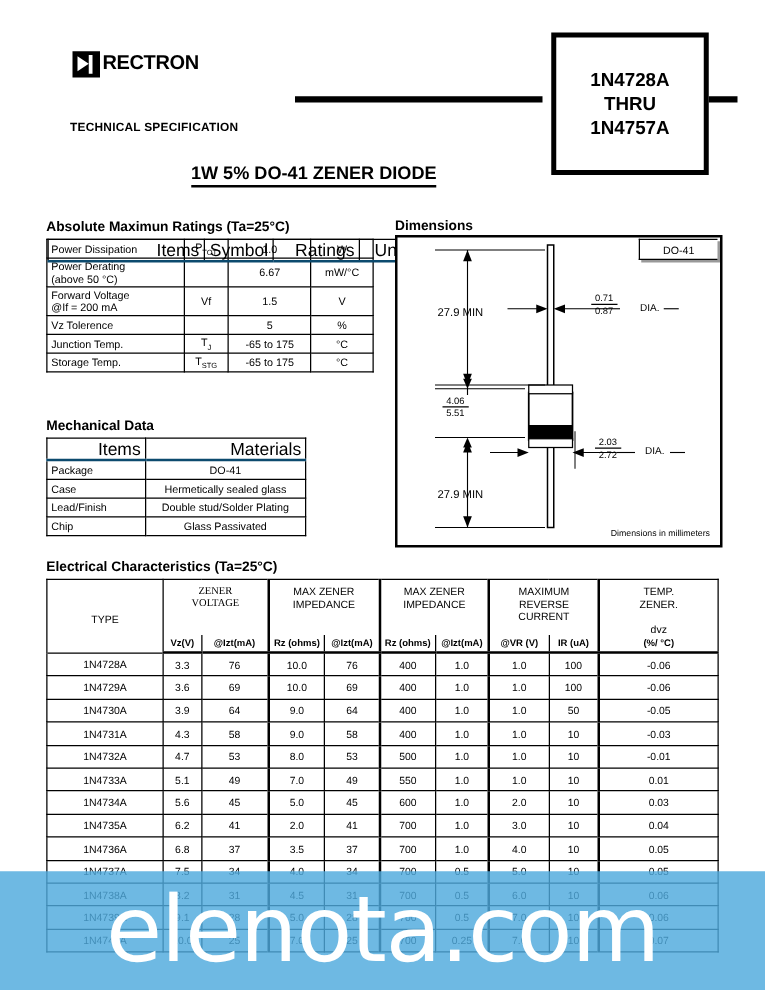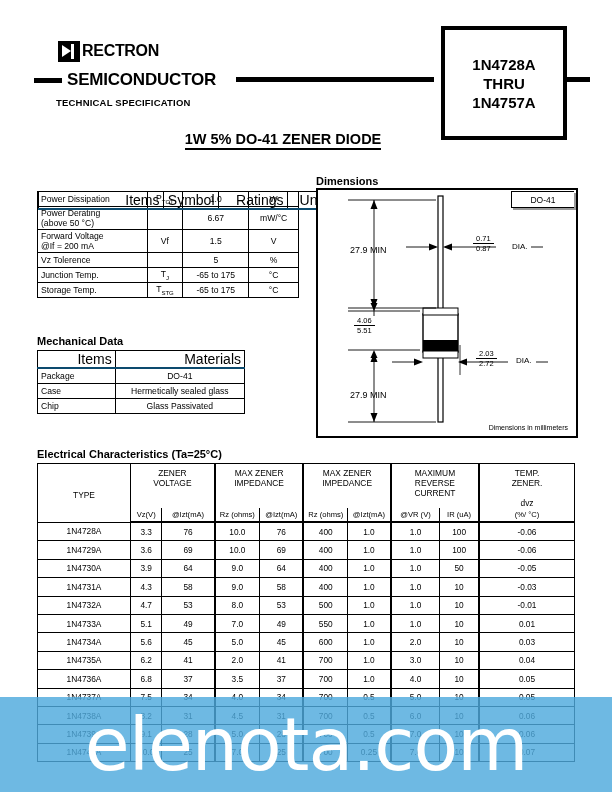--- a/index.html
+++ b/index.html
@@ -33,21 +33,21 @@
 
   .pnbox{
     position:absolute;left:441px;top:26px;width:118px;height:106px;
     border:4px solid #000;background:#fff;
     display:flex;flex-direction:column;align-items:center;justify-content:center;
   }
   .pnbox div{font-size:15px;font-weight:bold;line-height:19px;}
 
   .maintitle{
     position:absolute;left:0;top:131px;width:502px;text-align:center;
-    font-size:14.5px;font-weight:bold;margin-left:32px;
+    font-size:14.5px;font-weight:bold;
   }
   .maintitle span{border-bottom:2px solid #000;padding-bottom:1px;}
 
   
   .sect{position:absolute;font-size:11px;font-weight:bold;}
 
   
   table{border-collapse:collapse;}
   .tbl td,.tbl th{
     border:1px solid #000;font-size:8.6px;font-weight:normal;
@@ -79,21 +79,21 @@
   .fracnum{position:absolute;font-size:7.5px;text-align:center;}
   .fracnum b{display:block;font-weight:normal;border-bottom:1px solid #000;padding:0 3px;}
   .fracnum i{display:block;font-style:normal;padding:0 3px;}
 
   
   #ec{position:absolute;left:37px;top:463px;width:538px;}
   #ec td{border:1px solid #000;font-size:8.3px;text-align:center;height:17.4px;padding:0;}
   #ec .grp{font-size:8.4px;line-height:10px;border-bottom:none;vertical-align:top;padding-top:4px;}
   #ec .subh{font-size:7.6px;height:13px;border-top:none;}
   #ec .type{font-size:8.4px;}
-  #ec .hdrow td{border-bottom:2px solid #000;}
+  #ec .hdrow td{border-bottom:2px solid #000;font-weight:bold;}
   #ec .thick{border-left:2px solid #000;}
 
   
   .wmband{
     position:absolute;left:0;top:697px;width:612px;height:95px;
     background:#4ea9dd;opacity:.82;
   }
   .wmtext{
     position:absolute;left:0;top:708px;width:612px;text-align:center;
     font-size:73px;color:#fff;letter-spacing:-1px;line-height:73px;
@@ -103,39 +103,36 @@
 </head>
 <body>
 
 <div class="page">
 
   <div class="hdr">
     <div class="logo-row">
       <div class="logo-mark"></div>
       <div class="brand">RECTRON</div>
     </div>
-    <div class="semi-row">
-      <div class="rule-l"></div>
-      <div class="semi">SEMICONDUCTOR</div>
-    </div>
     <div class="rule-r"></div>
     <div class="rule-r2"></div>
     <div class="techspec">TECHNICAL SPECIFICATION</div>
 
     <div class="pnbox">
       <div>1N4728A</div>
       <div>THRU</div>
       <div>1N4757A</div>
     </div>
 
     <div class="maintitle">
       <span>1W  5%  DO-41 ZENER DIODE</span>
     </div>
   </div>
 
+  <div class="sect" style="left:37px;top:176px;">Absolute Maximun Ratings (Ta=25°C)</div>
   <table class="tbl" id="amr">
     <tbody>
         <tr class="hdr">
       <td class="hd" style="width:118px">Items</td>
       <td class="hd" style="width:48px">Symbol</td>
       <td class="hd" style="width:62px">Ratings</td>
       <td class="hd" style="width:34px">Unit</td>
     </tr>
     <tr>
       <td class="lft">Power Dissipation</td>
@@ -189,20 +186,24 @@
       <td class="hd" style="width:76px">Items</td>
       <td class="hd" style="width:132px">Materials</td>
     </tr>
     <tr>
       <td class="lft">Package</td>
       <td>DO-41</td>
     </tr>
     <tr>
       <td class="lft">Case</td>
       <td>Hermetically sealed glass</td>
+    </tr>
+    <tr>
+      <td class="lft">Lead/Finish</td>
+      <td>Double stud/Solder Plating</td>
     </tr>
     <tr>
       <td class="lft">Chip</td>
       <td>Glass Passivated</td>
     </tr>
   </tbody>
     </table>
 
   <div class="sect" style="left:316px;top:175px;">Dimensions</div>
   <div class="dimwrap">
@@ -271,21 +272,21 @@
 
     <div class="dimnote">Dimensions in millimeters</div>
   </div>
   <div class="do41">DO-41</div>
 
   <div class="sect" style="left:37px;top:448px;">Electrical Characteristics (Ta=25°C)</div>
   <table id="ec">
     <tbody>
         <tr>
       <td class="grp" rowspan="2" style="width:92px;vertical-align:middle;">TYPE</td>
-      <td class="grp" colspan="2" style="width:92px;">
+      <td class="grp" colspan="2" style="width:92px;font-family:Liberation Serif, serif;">
         <span>ZENER</span><br>
         <span>VOLTAGE</span>
       </td>
       <td class="grp thick" colspan="2" style="width:96px;">
         <span>MAX ZENER</span><br>
         <span>IMPEDANCE</span>
       </td>
       <td class="grp thick" colspan="2" style="width:94px;">
         <span>MAX ZENER</span><br>
         <span>IMPEDANCE</span>

